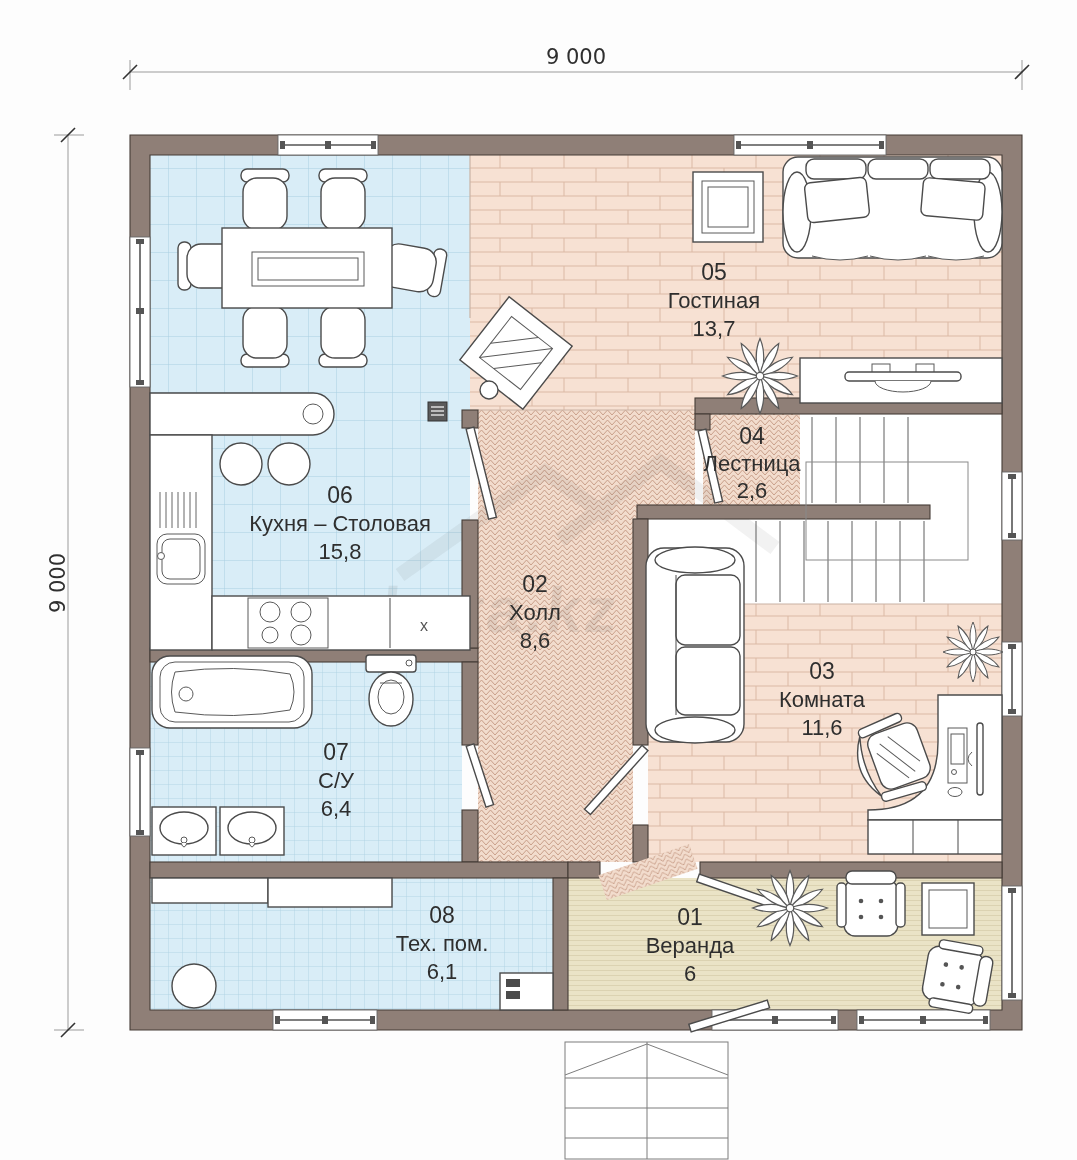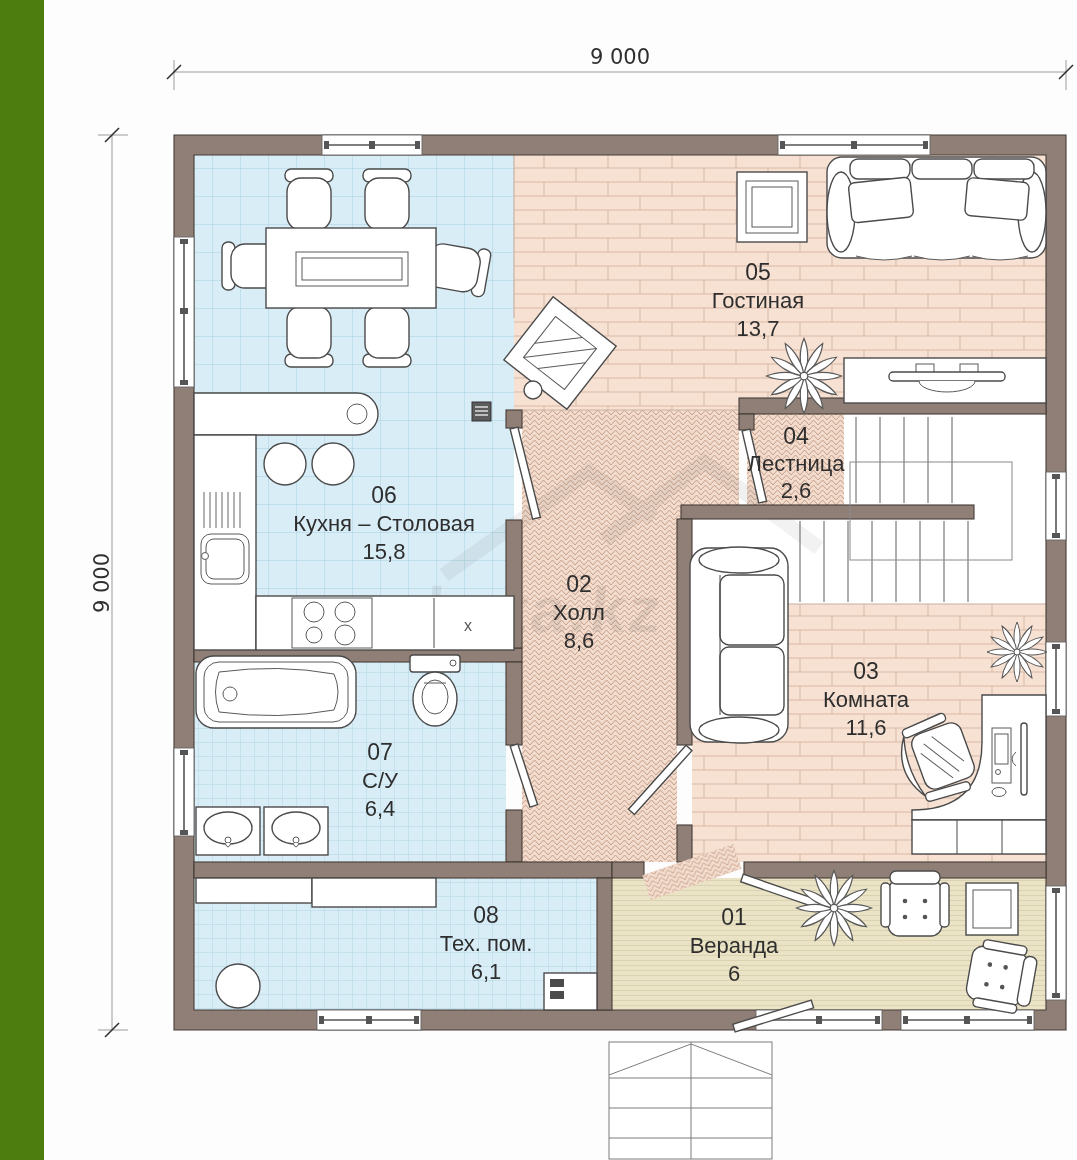--- a/index.html
+++ b/index.html
@@ -1,16 +1,16 @@
 <!DOCTYPE html>
 <html><head>
 <meta charset="utf-8">
 <style>
   html,body{margin:0;padding:0;background:#f7f7f7;}
-  .page{width:990px;height:1160px;background:#4d7c0f;position:relative;font-family:"Liberation Sans",sans-serif;padding-left:44px;}
+  .page{width:990px;height:1160px;background:#f97316;position:relative;font-family:"Liberation Sans",sans-serif;}
   svg{display:block;}
   .w{stroke:#463c37;stroke-width:1.1;}
   .furn{fill:#ffffff;stroke:#4b4b4b;stroke-width:1.4;}
   .furnthin{fill:#ffffff;stroke:#5a5a5a;stroke-width:1;}
   .ln{stroke:#4b4b4b;stroke-width:1;fill:none;}
   .tread{stroke:#5f5f5f;stroke-width:1;}
   .fline{stroke:#c9b2a4;stroke-width:1.2;}
   .winframe{fill:#ffffff;stroke:#666;stroke-width:0.9;}
   .winbar{stroke:#555;stroke-width:1.6;}
   .winblk{fill:#555;}

